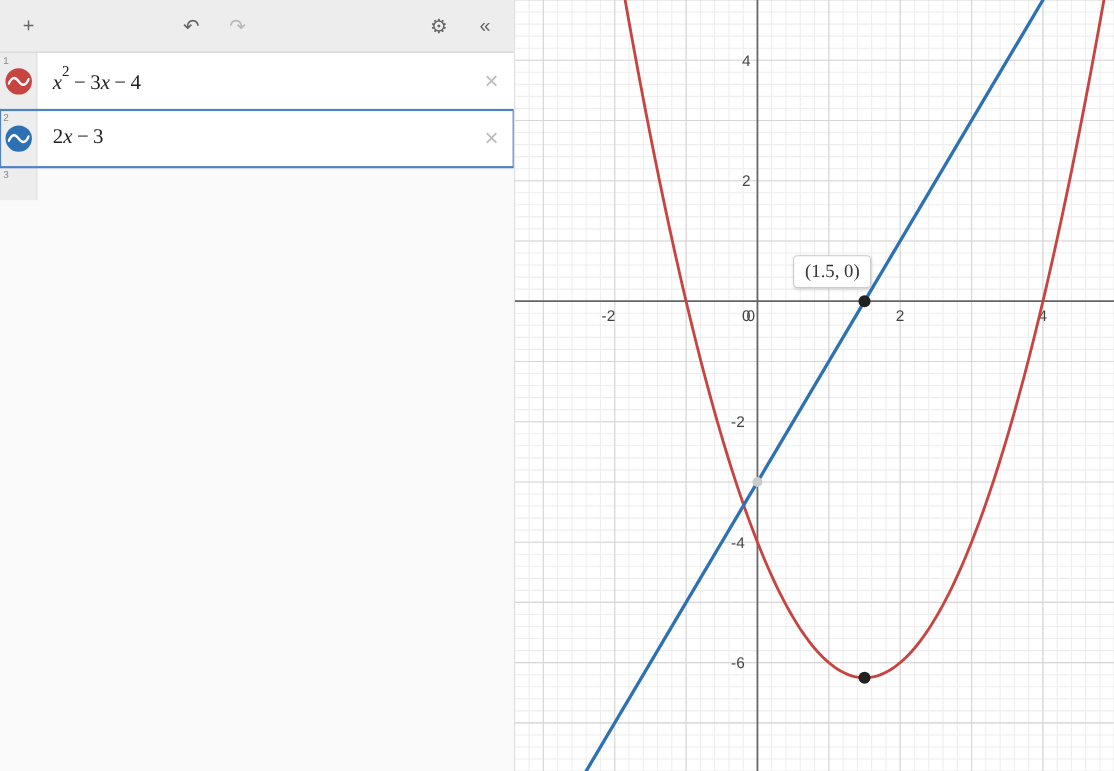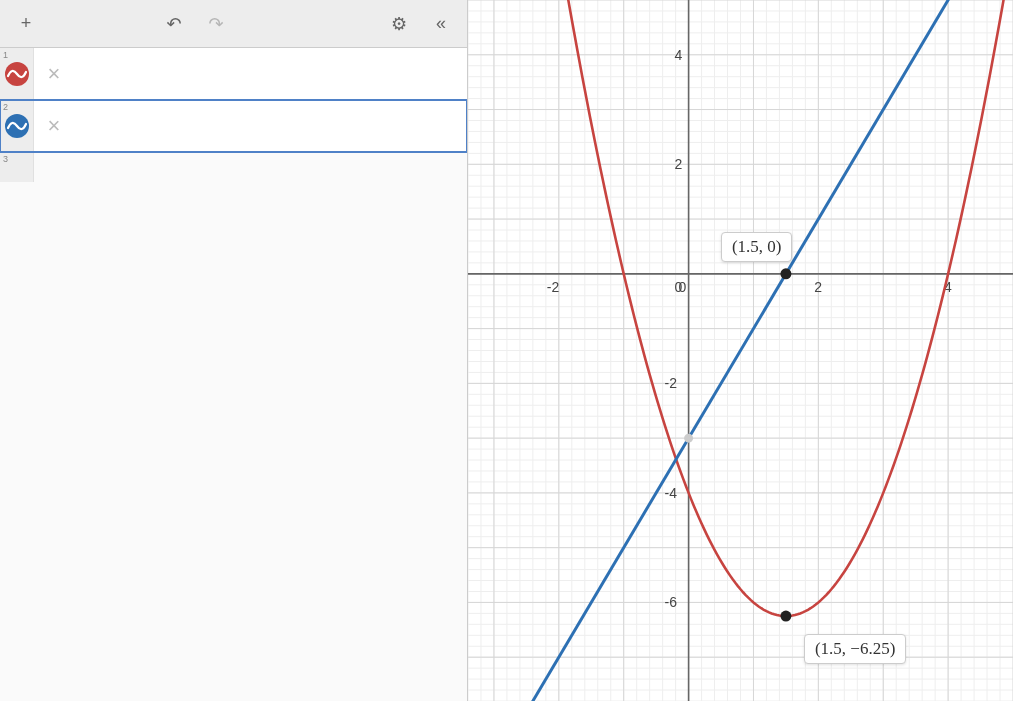--- a/index.html
+++ b/index.html
@@ -157,31 +157,33 @@
   <div class="expr-list" id="expr-list">
       <div class="expr-row">
         <div class="expr-index-wrap">
           <div class="expr-index">1</div>
           <div class="expr-icon" style="background: rgb(199, 68, 64);">
             <svg width="20" height="20" viewBox="0 0 20 20">
               <path d="M1 12 Q5 3 10 10 T19 8" stroke="#fff" stroke-width="2.2" fill="none" stroke-linecap="round"></path>
             </svg>
           </div>
         </div>
+        <div class="expr-content">x<sup>2</sup><span class="minus">−</span><span class="num">3</span>x<span class="minus">−</span><span class="num">4</span></div>
         <button class="expr-delete">×</button>
       </div>
       <div class="expr-row active">
         <div class="expr-index-wrap">
           <div class="expr-index">2</div>
           <div class="expr-icon" style="background: rgb(45, 112, 179);">
             <svg width="20" height="20" viewBox="0 0 20 20">
               <path d="M1 12 Q5 3 10 10 T19 8" stroke="#fff" stroke-width="2.2" fill="none" stroke-linecap="round"></path>
             </svg>
           </div>
         </div>
+        <div class="expr-content"><span class="num">2</span>x<span class="minus">−</span><span class="num">3</span></div>
         <button class="expr-delete">×</button>
       </div>
       <div class="expr-row-empty">
         <div class="expr-index-wrap">
           <div class="expr-index">3</div>
         </div>
       </div>
     </div>
 </div>
 
@@ -331,14 +333,13 @@
       <text x="206.59523809523807" y="169.296875" class="axis-text">2</text>
       <text x="206.59523809523807" y="59.765625" class="axis-text">4</text>
       <text x="206.59523809523807" y="291.828125" class="axis-text">0</text>
       <path d="M0 -698.8093749999998 L2.5952380952380976 -677.4288749999998 L5.190476190476195 -656.2236249999999 L7.785714285714292 -635.1936249999999 L10.38095238095239 -614.3388749999997 L12.976190476190487 -593.6593749999997 L15.571428571428584 -573.1551249999998 L18.166666666666682 -552.8261249999998 L20.76190476190478 -532.6723749999999 L23.357142857142875 -512.6938749999997 L25.952380952380974 -492.8906249999998 L28.547619047619072 -473.26262499999984 L31.142857142857167 -453.80987499999947 L33.73809523809527 -434.5323749999998 L36.333333333333364 -415.4301249999994 L38.928571428571466 -396.5031249999997 L41.52380952380956 -377.7513749999996 L44.119047619047656 -359.1748749999997 L46.71428571428575 -340.7736249999996 L49.30952380952385 -322.5476249999996 L51.90476190476195 -304.4968749999995 L54.50000000000005 -286.6213749999996 L57.095238095238145 -268.9211249999996 L59.69047619047625 -251.39612499999953 L62.285714285714334 -234.04637499999944 L64.88095238095244 -216.8718749999997 L67.47619047619054 -199.87262499999963 L70.07142857142863 -183.04862499999945 L72.66666666666673 -166.3998749999996 L75.26190476190483 -149.92637499999955 L77.85714285714293 -133.6281249999994 L80.45238095238102 -117.50512499999945 L83.04761904761912 -101.55737499999941 L85.64285714285721 -85.78487499999949 L88.23809523809531 -70.18762499999934 L90.8333333333334 -54.76562499999943 L93.4285714285715 -39.5188749999993 L96.0238095238096 -24.447374999999397 L98.6190476190477 -9.551124999999388 L101.2142857142858 5.169875000000616 L103.8095238095239 19.7156250000005 L106.404761904762 34.08612500000049 L109.0000000000001 48.28137500000071 L111.59523809523819 62.30137500000046 L114.19047619047629 76.14612500000055 L116.78571428571439 89.81562500000052 L119.3809523809525 103.3098750000006 L121.97619047619057 116.62887500000056 L124.57142857142867 129.77262500000074 L127.16666666666677 142.74112500000058 L129.76190476190487 155.53437500000064 L132.35714285714297 168.15237500000046 L134.95238095238108 180.59512500000062 L137.54761904761915 192.86262500000066 L140.14285714285725 204.95487500000058 L142.73809523809535 216.8718750000006 L145.33333333333346 228.6136250000007 L147.92857142857156 240.1801250000006 L150.52380952380966 251.57137500000067 L153.11904761904773 262.78737500000057 L155.71428571428586 273.8281250000007 L158.30952380952394 284.6936250000007 L160.90476190476204 295.38387500000067 L163.50000000000014 305.89887500000066 L166.09523809523824 316.2386250000007 L168.69047619047635 326.4031250000006 L171.28571428571442 336.39237500000064 L173.88095238095252 346.2063750000006 L176.47619047619062 355.8451250000006 L179.07142857142873 365.3086250000006 L181.6666666666668 374.59687500000064 L184.26190476190493 383.70987500000064 L186.857142857143 392.64762500000063 L189.45238095238113 401.4101250000006 L192.0476190476192 409.99737500000055 L194.6428571428573 418.4093750000006 L197.2380952380954 426.64612500000055 L199.83333333333346 434.7076250000005 L202.42857142857156 442.59387500000054 L205.02380952380966 450.3048750000005 L207.61904761904776 457.8406250000005 L210.21428571428586 465.2011250000005 L212.80952380952397 472.3863750000005 L215.40476190476204 479.3963750000005 L218.00000000000017 486.2311250000005 L220.59523809523824 492.89062500000045 L223.19047619047635 499.37487500000043 L225.78571428571445 505.6838750000004 L228.38095238095255 511.8176250000004 L230.97619047619062 517.7761250000004 L233.5714285714287 523.5593750000004 L236.1666666666668 529.1673750000004 L238.7619047619049 534.6001250000004 L241.357142857143 539.8576250000003 L243.9523809523811 544.9398750000003 L246.5476190476192 549.8468750000003 L249.14285714285728 554.5786250000003 L251.7380952380954 559.1351250000002 L254.33333333333348 563.5163750000003 L256.92857142857156 567.7223750000003 L259.5238095238097 571.7531250000003 L262.11904761904776 575.6086250000003 L264.7142857142859 579.2888750000003 L267.30952380952397 582.7938750000003 L269.90476190476204 586.1236250000003 L272.50000000000017 589.2781250000003 L275.09523809523824 592.2573750000003 L277.6904761904764 595.0613750000002 L280.28571428571445 597.6901250000002 L282.8809523809526 600.1436250000002 L285.47619047619065 602.4218750000002 L288.0714285714288 604.5248750000002 L290.66666666666686 606.4526250000001 L293.26190476190493 608.2051250000002 L295.85714285714306 609.7823750000001 L298.4523809523812 611.1843750000002 L301.04761904761926 612.4111250000001 L303.64285714285734 613.4626250000001 L306.2380952380954 614.338875 L308.8333333333335 615.039875 L311.4285714285717 615.5656250000001 L314.02380952380975 615.9161250000001 L316.6190476190478 616.0913750000001 L319.2142857142859 616.091375 L321.809523809524 615.916125 L324.40476190476215 615.565625 L327.0000000000002 615.0398749999999 L329.5952380952383 614.3388749999999 L332.1904761904764 613.462625 L334.7857142857145 612.411125 L337.38095238095264 611.1843749999999 L339.9761904761907 609.7823749999999 L342.5714285714288 608.2051249999998 L345.1666666666669 606.4526249999999 L347.761904761905 604.5248749999998 L350.3571428571431 602.4218749999998 L352.95238095238113 600.1436249999998 L355.5476190476193 597.6901249999999 L358.14285714285734 595.0613749999998 L360.73809523809547 592.2573749999997 L363.33333333333354 589.2781249999997 L365.92857142857173 586.1236249999997 L368.52380952380975 582.7938749999997 L371.1190476190479 579.2888749999997 L373.7142857142859 575.6086249999996 L376.309523809524 571.7531249999996 L378.90476190476215 567.7223749999996 L381.5000000000003 563.5163749999996 L384.0952380952383 559.1351249999996 L386.69047619047643 554.5786249999995 L389.28571428571445 549.8468749999995 L391.8809523809527 544.9398749999995 L394.4761904761907 539.8576249999995 L397.07142857142884 534.6001249999995 L399.66666666666686 529.1673749999993 L402.26190476190504 523.5593749999994 L404.8571428571431 517.7761249999994 L407.45238095238125 511.8176249999994 L410.04761904761926 505.68387499999926 L412.64285714285745 499.3748749999993 L415.23809523809547 492.8906249999993 L417.8333333333336 486.2311249999993 L420.4285714285717 479.3963749999992 L423.02380952380986 472.3863749999992 L425.6190476190479 465.20112499999925 L428.214285714286 457.84062499999914 L430.809523809524 450.30487499999913 L433.40476190476227 442.5938749999992 L436.0000000000003 434.70762499999915 L438.5952380952384 426.6461249999991 L441.19047619047643 418.409374999999 L443.78571428571456 409.99737499999907 L446.3809523809527 401.410124999999 L448.9761904761908 392.6476249999989 L451.57142857142884 383.7098749999988 L454.16666666666697 374.5968749999989 L456.761904761905 365.3086249999989 L459.3571428571432 355.8451249999988 L461.95238095238125 346.2063749999988 L464.5476190476194 336.39237499999876 L467.1428571428574 326.4031249999988 L469.7380952380956 316.23862499999865 L472.3333333333336 305.89887499999867 L474.9285714285718 295.3838749999986 L477.5238095238098 284.69362499999863 L480.119047619048 273.8281249999986 L482.714285714286 262.7873749999985 L485.30952380952414 251.57137499999857 L487.9047619047622 240.18012499999844 L490.5000000000004 228.61362499999854 L493.0952380952384 216.87187499999828 L495.69047619047655 204.95487499999825 L498.28571428571456 192.8626249999984 L500.8809523809527 180.59512499999835 L503.4761904761908 168.1523749999982 L506.07142857142895 155.53437499999825 L508.66666666666697 142.7411249999983 L511.2619047619051 129.77262499999813 L513.8571428571431 116.62887499999806 L516.4523809523813 103.30987499999787 L519.0476190476194 89.81562499999814 L521.6428571428576 76.14612499999805 L524.2380952380955 62.30137499999773 L526.8333333333337 48.28137499999798 L529.4285714285718 34.08612499999799 L532.02380952381 19.71562499999777 L534.6190476190479 5.16987499999766 L537.2142857142861 -9.55112500000223 L539.8095238095241 -24.447375000002125 L542.4047619047623 -39.518875000002254 L545.0000000000003 -54.7656250000025 " stroke="#c74440" stroke-width="2.6" fill="none"></path>
       <line x1="0" y1="810.53125" x2="545" y2="-109.53125" stroke="#2d70b3" stroke-width="3"></line>
       <circle cx="220.59523809523807" cy="438.12500000000006" r="4.5" fill="#ccc"></circle>
       <circle cx="317.9166666666667" cy="273.828125" r="5.5" fill="#222"></circle>
       <circle cx="317.9166666666667" cy="616.11328125" r="5.5" fill="#222"></circle>
     </svg>
 <div class="point-label" style="left: 232.917px; top: 231.828px; margin-left: 20px;">(1.5, 0)</div>
-    <div class="point-label" style="left: 335.917px; top: 634.113px;">(1.5, −6.25)</div>
   </div>
 
 </body></html>

